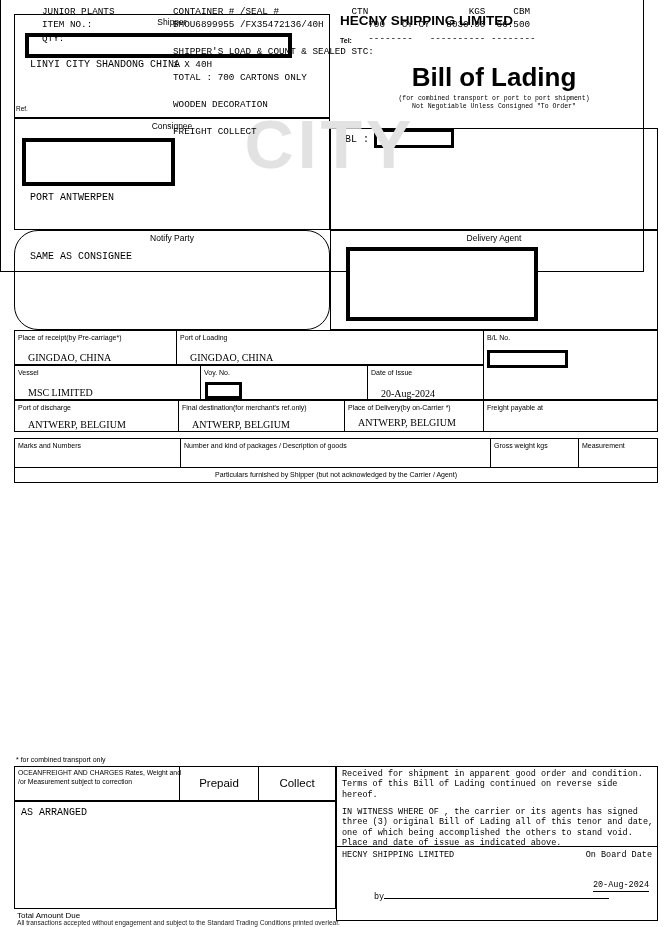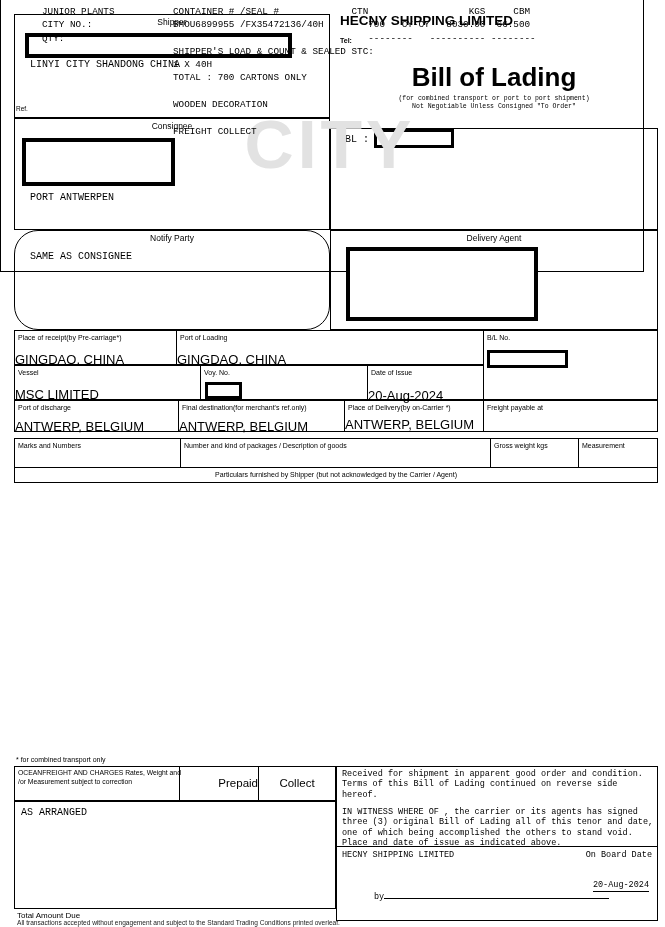--- a/index.html
+++ b/index.html
@@ -7,21 +7,21 @@
     position:relative; width:665px; height:927px; margin:0 auto;
     background:#fff; color:#000; overflow:hidden;
     font-family:"Liberation Sans", sans-serif;
   }
   .abs  { position:absolute; }
   .box  { position:absolute; border:1px solid #000; box-sizing:border-box; }
   .redact { position:absolute; border:4px solid #000; background:#fff; box-sizing:border-box; }
   .redact.thin { border-width:3px; }
   .seclabel { font-size:8.5px; padding:2px 3px; white-space:nowrap;text-align:center; }
   .cl { font-size:7px; padding:3px 3px 0 3px; white-space:nowrap; }
-  .cv { position:absolute; left:0; font-size:13px; white-space:nowrap; }
+  .cv { position:absolute; left:13px; font-size:10px; white-space:nowrap;font-family:Liberation Serif, serif; }
   .mono { font-family:"Liberation Mono","DejaVu Sans Mono",monospace; }
   .typed { font-family:"Liberation Mono","DejaVu Sans Mono",monospace; font-size:10px; white-space:pre; }
   .block { font-family:"Liberation Mono","DejaVu Sans Mono",monospace; white-space:pre; z-index:2; }
   .clauseblock { font-size:8.5px; line-height:10.3px; }
 
   
   #hdr-company { left:340px; top:13px; font-size:13.5px; font-weight:bold; }
   #hdr-tel     { left:340px; top:37px; font-size:7px; font-weight:bold; }
   #hdr-title   { left:330px; top:62px; width:328px; text-align:center; font-size:26px; font-weight:bold; }
   #hdr-sub1    { left:330px; top:95px;  width:328px; text-align:center; font-size:6.5px; }
@@ -70,21 +70,21 @@
                  box-sizing:border-box; }
   #marks-block { left:42px;  top:5px; font-size:9.3px; line-height:13.3px; }
   #desc-block  { left:173px; top:5px; font-size:9.3px; line-height:13.3px; }
   #watermark   { left:190px; top:105px; width:280px; text-align:center;
                  font-size:68px; font-weight:bold; color:#e2e2e2; letter-spacing:4px; z-index:1; }
 
   
   #footnote        { left:16px; top:756px; font-size:7px; }
   #charges-cell1   { left:14px;  top:766px; width:166px; height:35px; }
   #charges-cell1 div { font-size:6.8px; padding:2px 3px 0 3px; white-space:nowrap; }
-  #charges-prepaid { left:179px; top:766px; width:80px; height:35px; text-align:right; line-height:33px; font-size:11.5px; }
+  #charges-prepaid { left:179px; top:766px; width:80px; height:35px; text-align:center; line-height:33px; font-size:11.5px; }
   #charges-collect { left:258px; top:766px; width:78px; height:35px; text-align:center; line-height:33px; font-size:11.5px; }
   #asarranged-box  { left:14px; top:801px; width:322px; height:108px;padding-left:24px; }
   #asarranged-text { left:6px; top:5px; position:absolute; }
   #total-due   { left:17px; top:911px; font-size:8px; }
   #footer-note { left:17px; top:919px; font-size:6.6px; color:#222; }
 
   
   #clause-box      { left:336px; top:766px; width:322px; height:155px; }
   #received-block  { left:5px; top:2px;  position:absolute; }
   #witness-block   { left:5px; top:40px; position:absolute; }
@@ -183,21 +183,21 @@
     <div class="cl">Gross weight kgs</div>
   </div>
   <div class="box" id="gh-meas">
     <div class="cl">Measurement</div>
   </div>
   <div class="abs" id="particulars">Particulars furnished by Shipper (but not acknowledged by the Carrier / Agent)</div>
 
   <div id="body-box">
     <div class="abs" id="watermark">CITY</div>
     <div class="abs block" id="marks-block">JUNIOR PLANTS
-CITY NO.:
+ITEM NO.:
 QTY:</div>
     <div class="abs block" id="desc-block">CONTAINER # /SEAL #             CTN                  KGS     CBM
 BMOU6899955 /FX35472136/40H        700   CY-CY   8030.00  66.500
                                    --------   ---------- --------
 SHIPPER'S LOAD &amp; COUNT &amp; SEALED STC:
 1 X 40H
 TOTAL : 700 CARTONS ONLY
  
 WOODEN DECORATION
  

